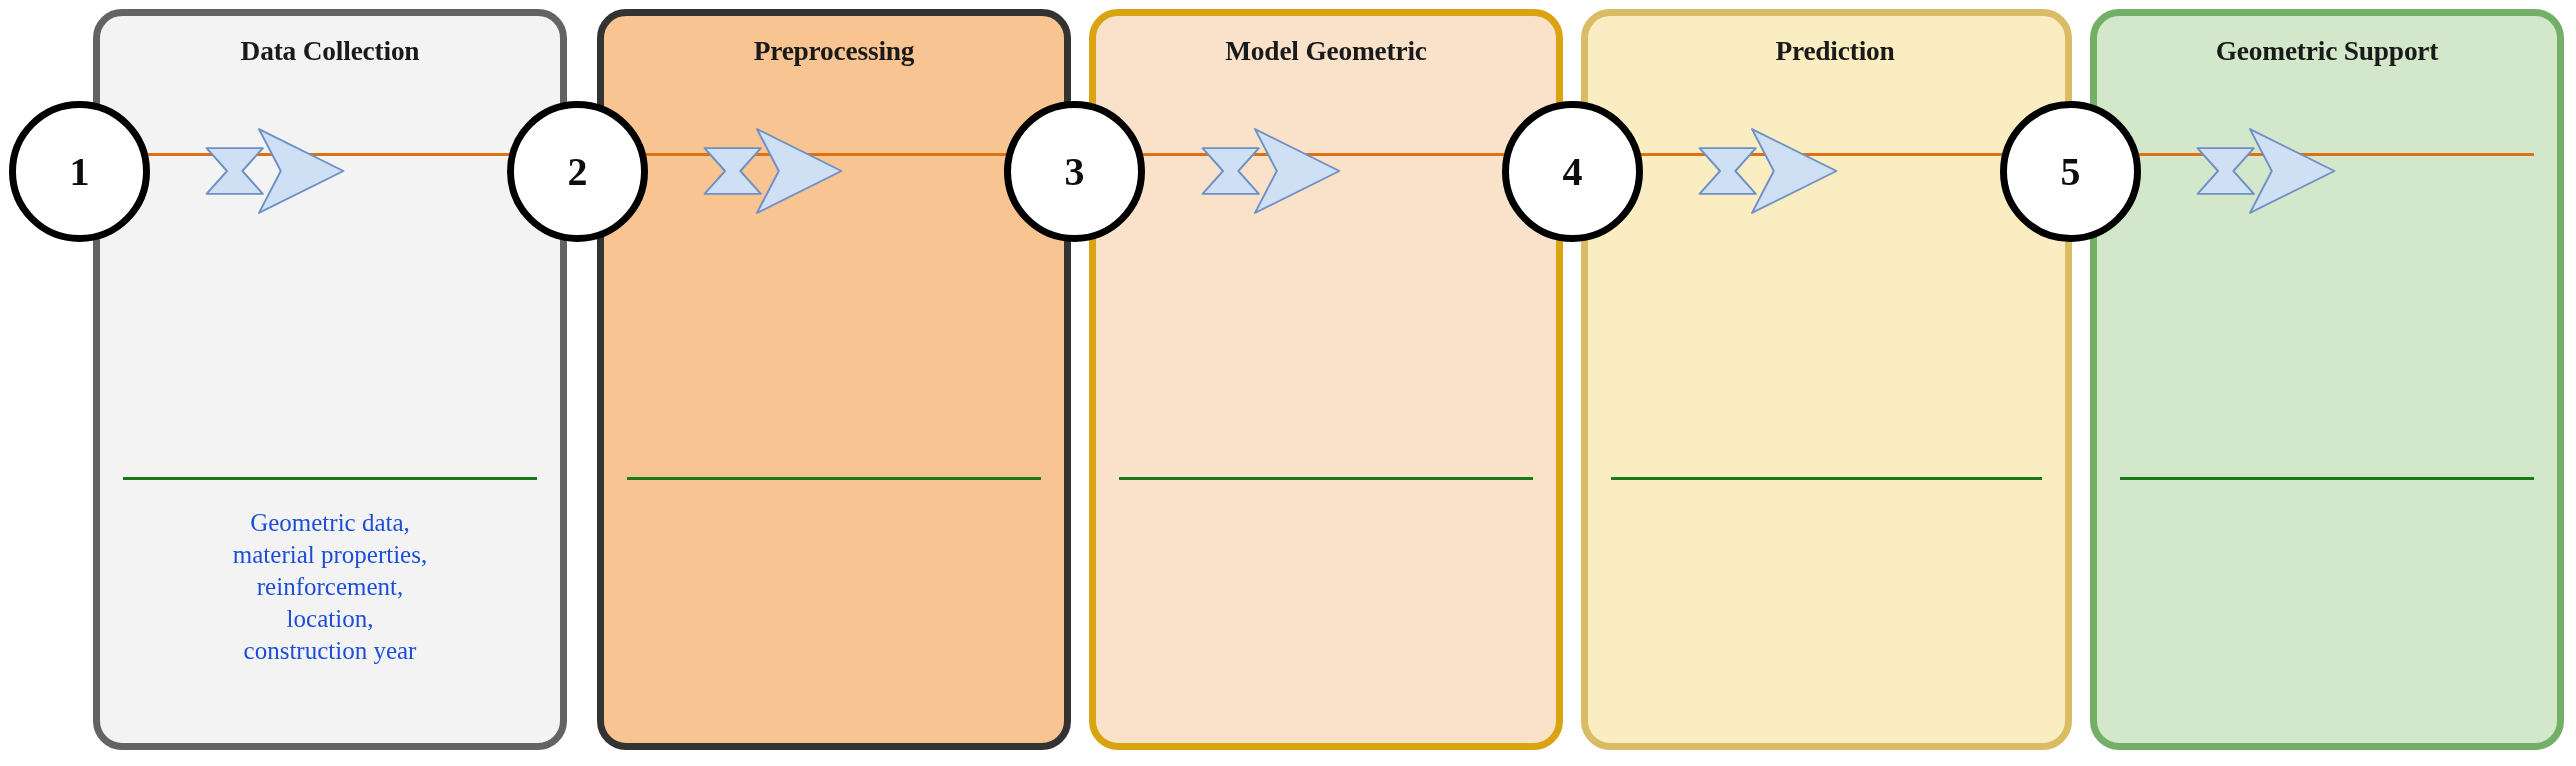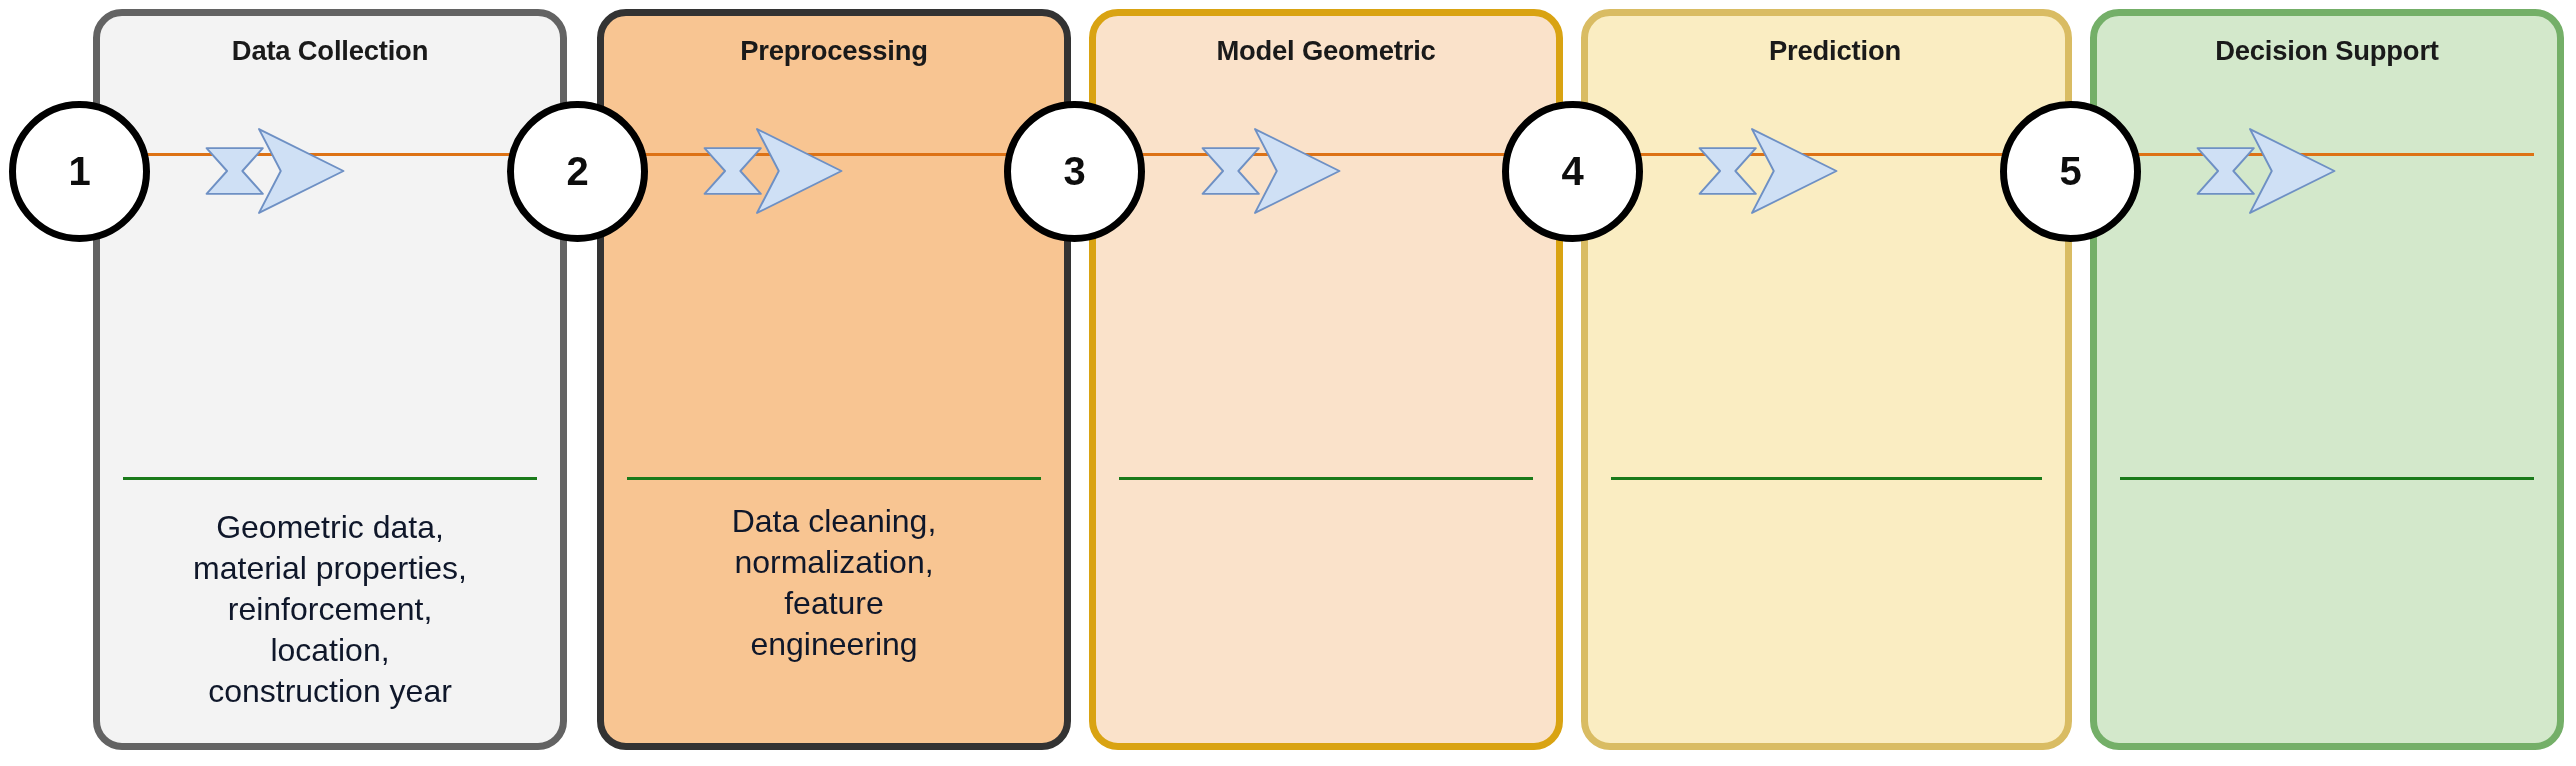--- a/index.html
+++ b/index.html
@@ -4,21 +4,21 @@
 <style>
   html,body{margin:0;padding:0;}
   body{
     width:2576px;height:766px;
     background:#ffffff;
     font-family:"Liberation Sans",sans-serif;
     overflow:hidden;
   }
   .flow{
     position:relative;
-    width:2576px;height:548px;
+    width:2576px;height:548px;font-family:Liberation Serif, serif;
   }
   .cards{
     position:absolute;
     left:93px;top:9px;
     width:2471px;height:741px;
     display:flex;
     gap:18px;
   }
   .card{
     flex:1 1 0;
@@ -48,23 +48,23 @@
     height:3.2px;
     border-radius:0;
   }
   .rule-top{top:137px;}
   .rule-bottom{top:461px;}
   .card-body{
     position:absolute;
     left:19px;right:19px;
     top:491px;
     text-align:center;
-    font-size:32px;
+    font-size:25px;
     line-height:1.28;
-    color:#0f172a;
+    color:#1d4ed8;
     white-space:pre-line;
   }
   .card-body.tall{top:485px;}
 
   
   .node{
     position:absolute;
     width:141px;height:141px;
     border-radius:50%;
     background:#ffffff;
@@ -101,40 +101,36 @@
 material properties,
 reinforcement,
 location,
 construction year</div>
     </div>
 
     <div class="card" style="background:#F8C592;border-color:#333333;margin-left:12px;">
       <div class="card-title">Preprocessing</div>
       <div class="rule rule-top" style="background:#DD7215;"></div>
       <div class="rule rule-bottom" style="background:#1A7A1A;"></div>
-      <div class="card-body tall">Data cleaning,
-normalization,
-feature
-engineering</div>
     </div>
 
     <div class="card" style="background:#FAE2CA;border-color:#D9A312;">
       <div class="card-title">Model Geometric</div>
       <div class="rule rule-top" style="background:#DD7215;"></div>
       <div class="rule rule-bottom" style="background:#1A7A1A;"></div>
     </div>
 
     <div class="card" style="background:#FAEDC2;border-color:#D9BC63;padding-left:17px;">
       <div class="card-title">Prediction</div>
       <div class="rule rule-top" style="background:#DD7215;"></div>
       <div class="rule rule-bottom" style="background:#1A7A1A;"></div>
     </div>
 
     <div class="card" style="background:#D3E8CB;border-color:#74AF68;">
-      <div class="card-title">Decision Support</div>
+      <div class="card-title">Geometric Support</div>
       <div class="rule rule-top" style="background:#DD7215;"></div>
       <div class="rule rule-bottom" style="background:#1A7A1A;"></div>
     </div>
 
   </div>
 
   <div class="node" style="left:9px;top:101px;">
     <span>1</span>
   </div>
   <div class="node" style="left:507px;top:101px;">

